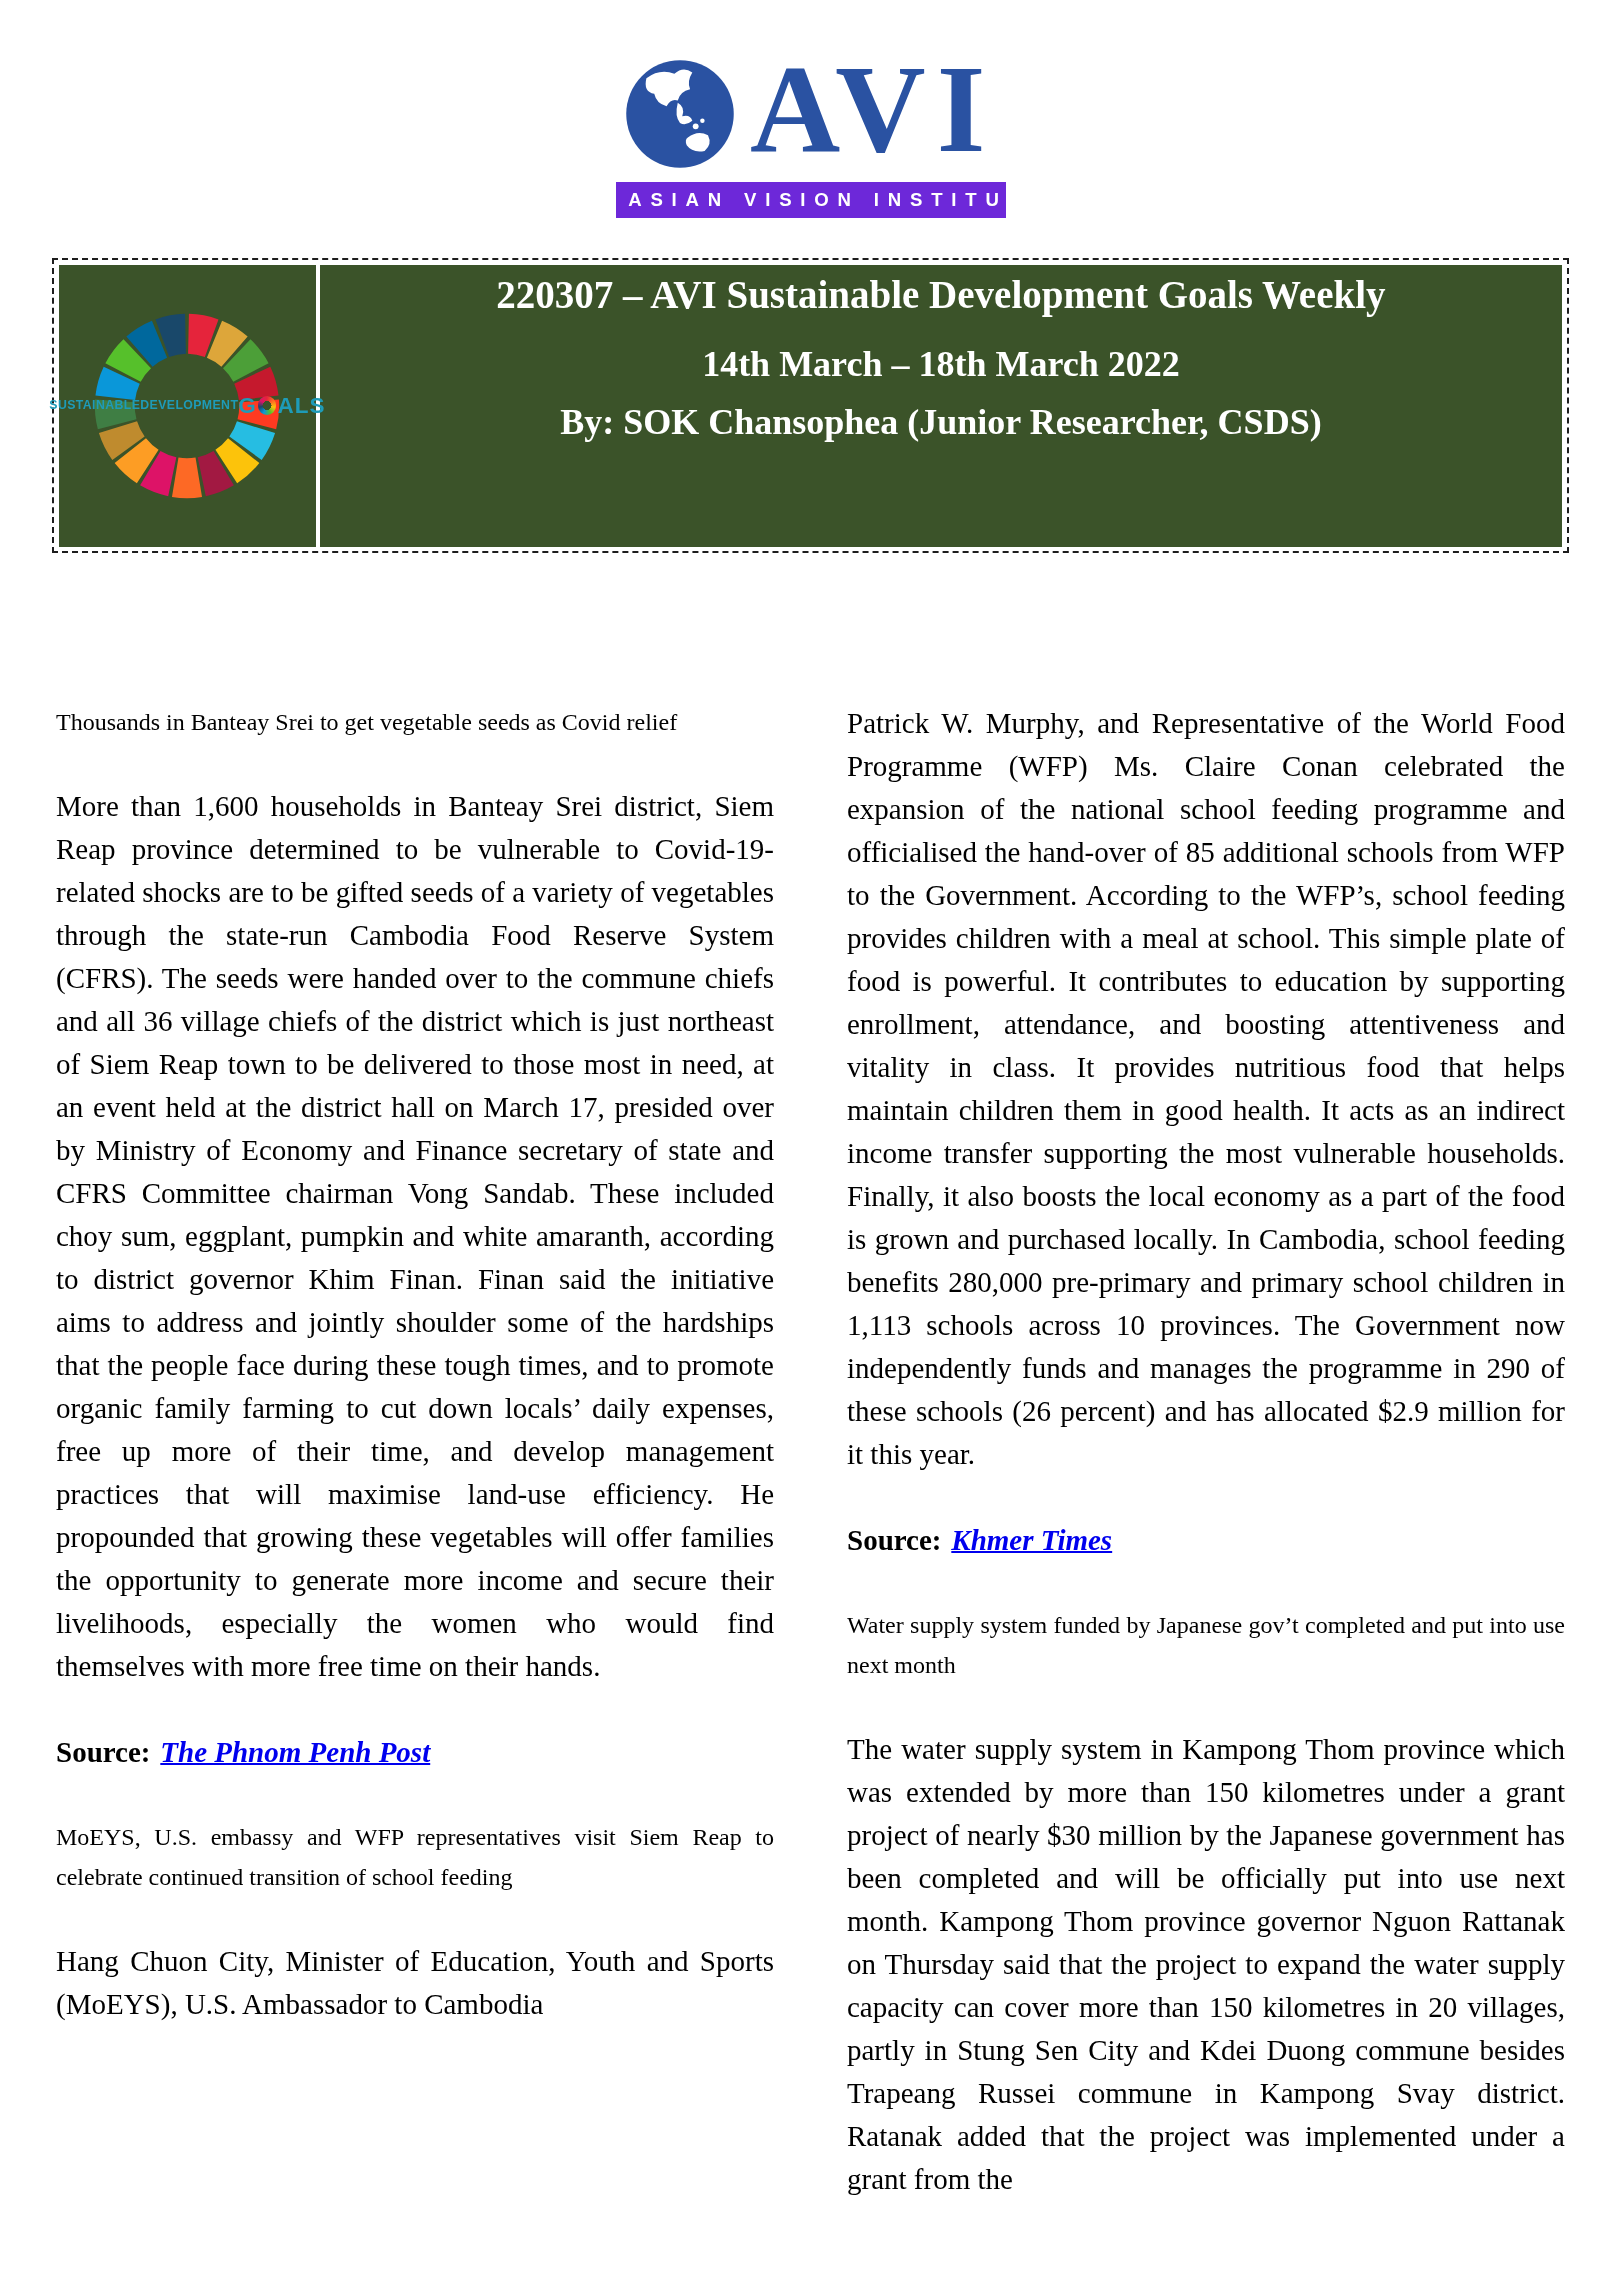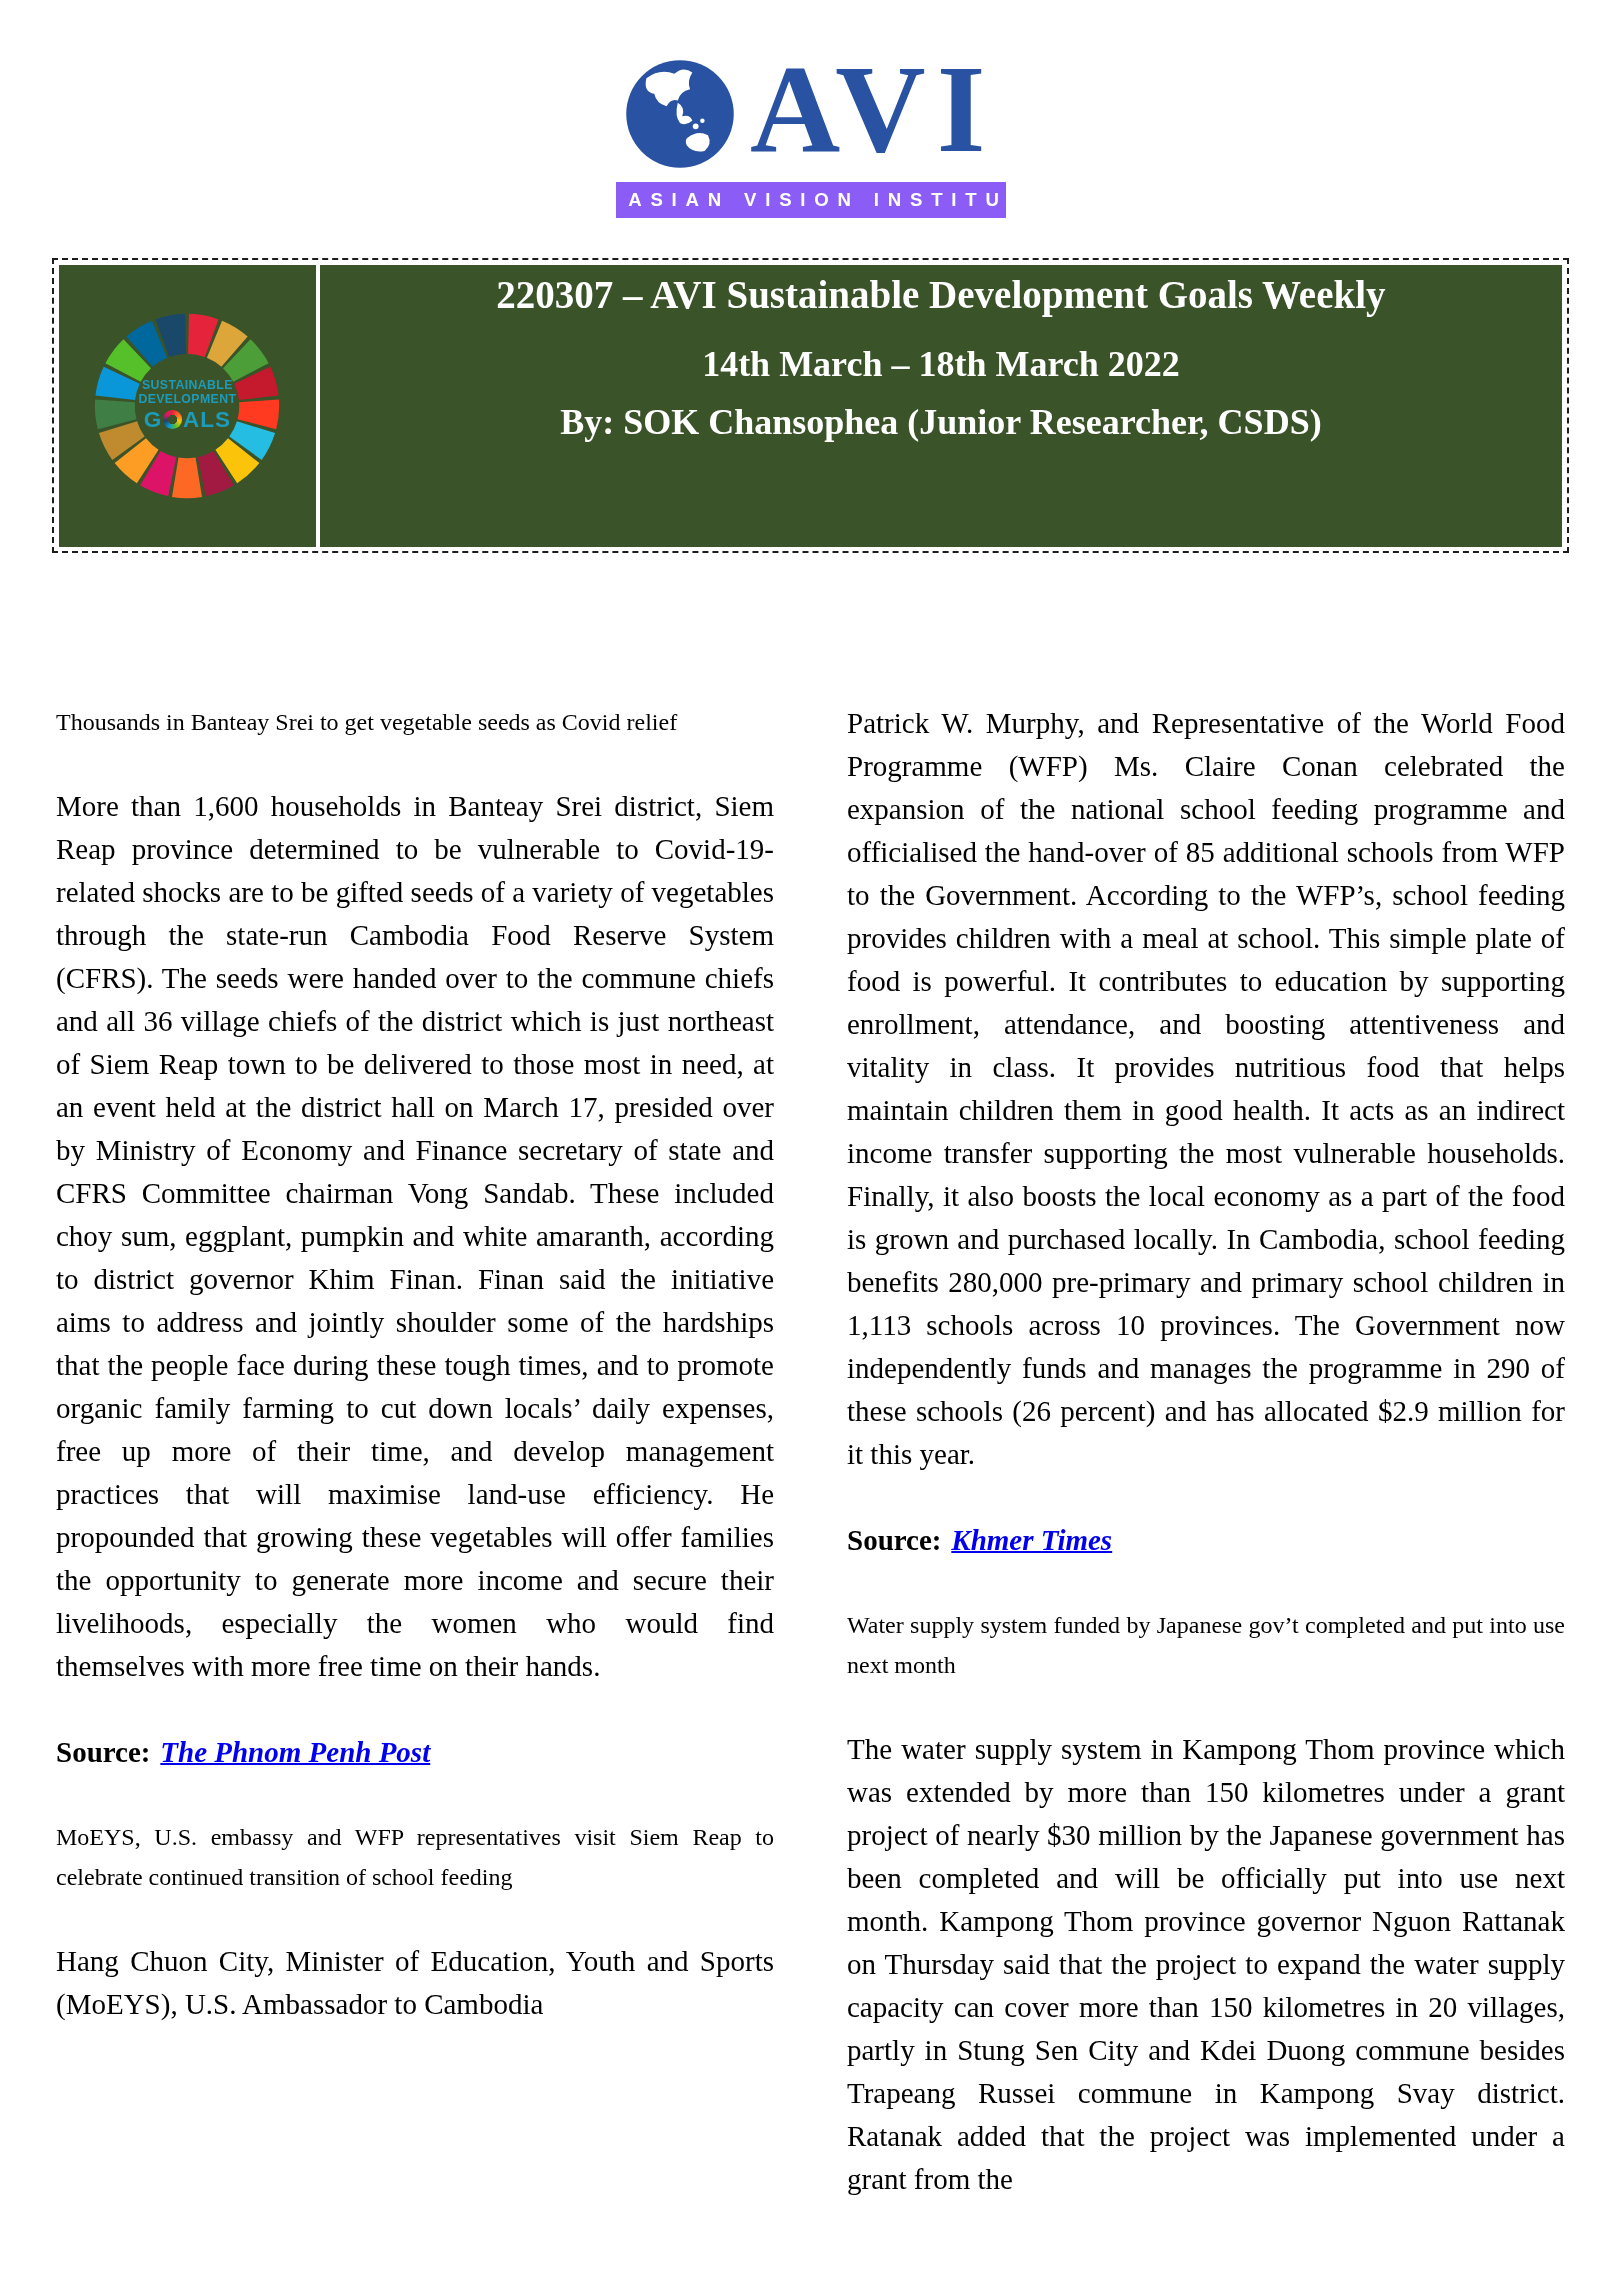--- a/index.html
+++ b/index.html
@@ -12,21 +12,21 @@
 
   
   .avi-logo { margin:51px auto 0; width:390px; }
   .avi-row { display:flex; align-items:center; justify-content:center; gap:13.7px; }
   .globe { width:112px; height:112px; flex:0 0 auto; }
   .avi-acronym {
     font-weight:700; font-size:125px; line-height:1; color:#2a52a2;
     letter-spacing:0.09em; transform:translateY(-3.9px);
   }
   .avi-bar {
-    margin-top:5.9px; background:#8b5cf6; color:#fff; text-align:center;
+    margin-top:5.9px; background:#6d28d9; color:#fff; text-align:center;
     font-family:"Liberation Sans","DejaVu Sans",sans-serif;
     font-weight:700; font-size:18.6px; letter-spacing:8.8px;
     padding:6.9px 3.9px 6.9px 12.7px; white-space:nowrap;
   }
 
   
   .banner-outer {
     margin:40px 52px 0; border:2.9px dashed #1c1c1c; padding:4.9px; background:#fff;
   }
   .banner { background:#3b5329; height:282px; display:flex; align-items:stretch; }
@@ -37,21 +37,21 @@
     color:#fff; text-align:center; padding:0 29px;
   }
   .b-title { font-weight:700; font-size:39px; line-height:1.55; }
   .b-sub   { font-weight:700; font-size:36px; line-height:1.3; margin-top:15.7px; }
   .b-by    { font-weight:700; font-size:36px; line-height:1.3; margin-top:11.8px; }
 
   
   .sdg-wheel { position:relative; width:190px; height:190px; }
   .sdg-wheel svg { width:100%; height:100%; display:block; }
   .sdg-center {
-    position:absolute; inset:0; display:flex; flex-direction:column;
+    position:absolute; inset:0; display:flex; flex-direction:row;
     align-items:center; justify-content:center; text-align:center;
     font-family:"Liberation Sans","DejaVu Sans",sans-serif; color:#1e9bb8;
     line-height:1.12; pointer-events:none;
   }
   .sdg-line { font-weight:700; font-size:12.3px; letter-spacing:0.4px; }
   .sdg-goals { font-weight:700; font-size:22.5px; letter-spacing:1px; display:flex; align-items:center; }
   .goals-o {
     display:inline-block; width:18.6px; height:18.6px; border-radius:50%; margin:0 1px;
     background:
       radial-gradient(circle, #3b5329 0 34%, rgba(0,0,0,0) 35%),

